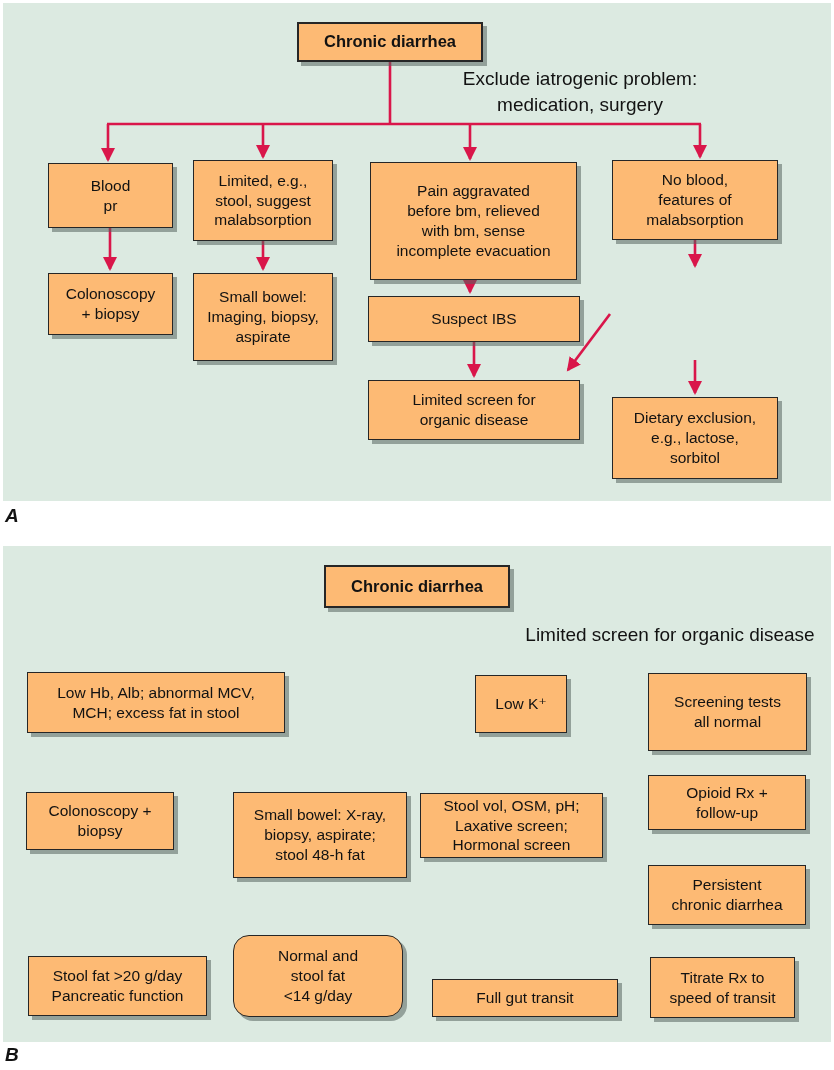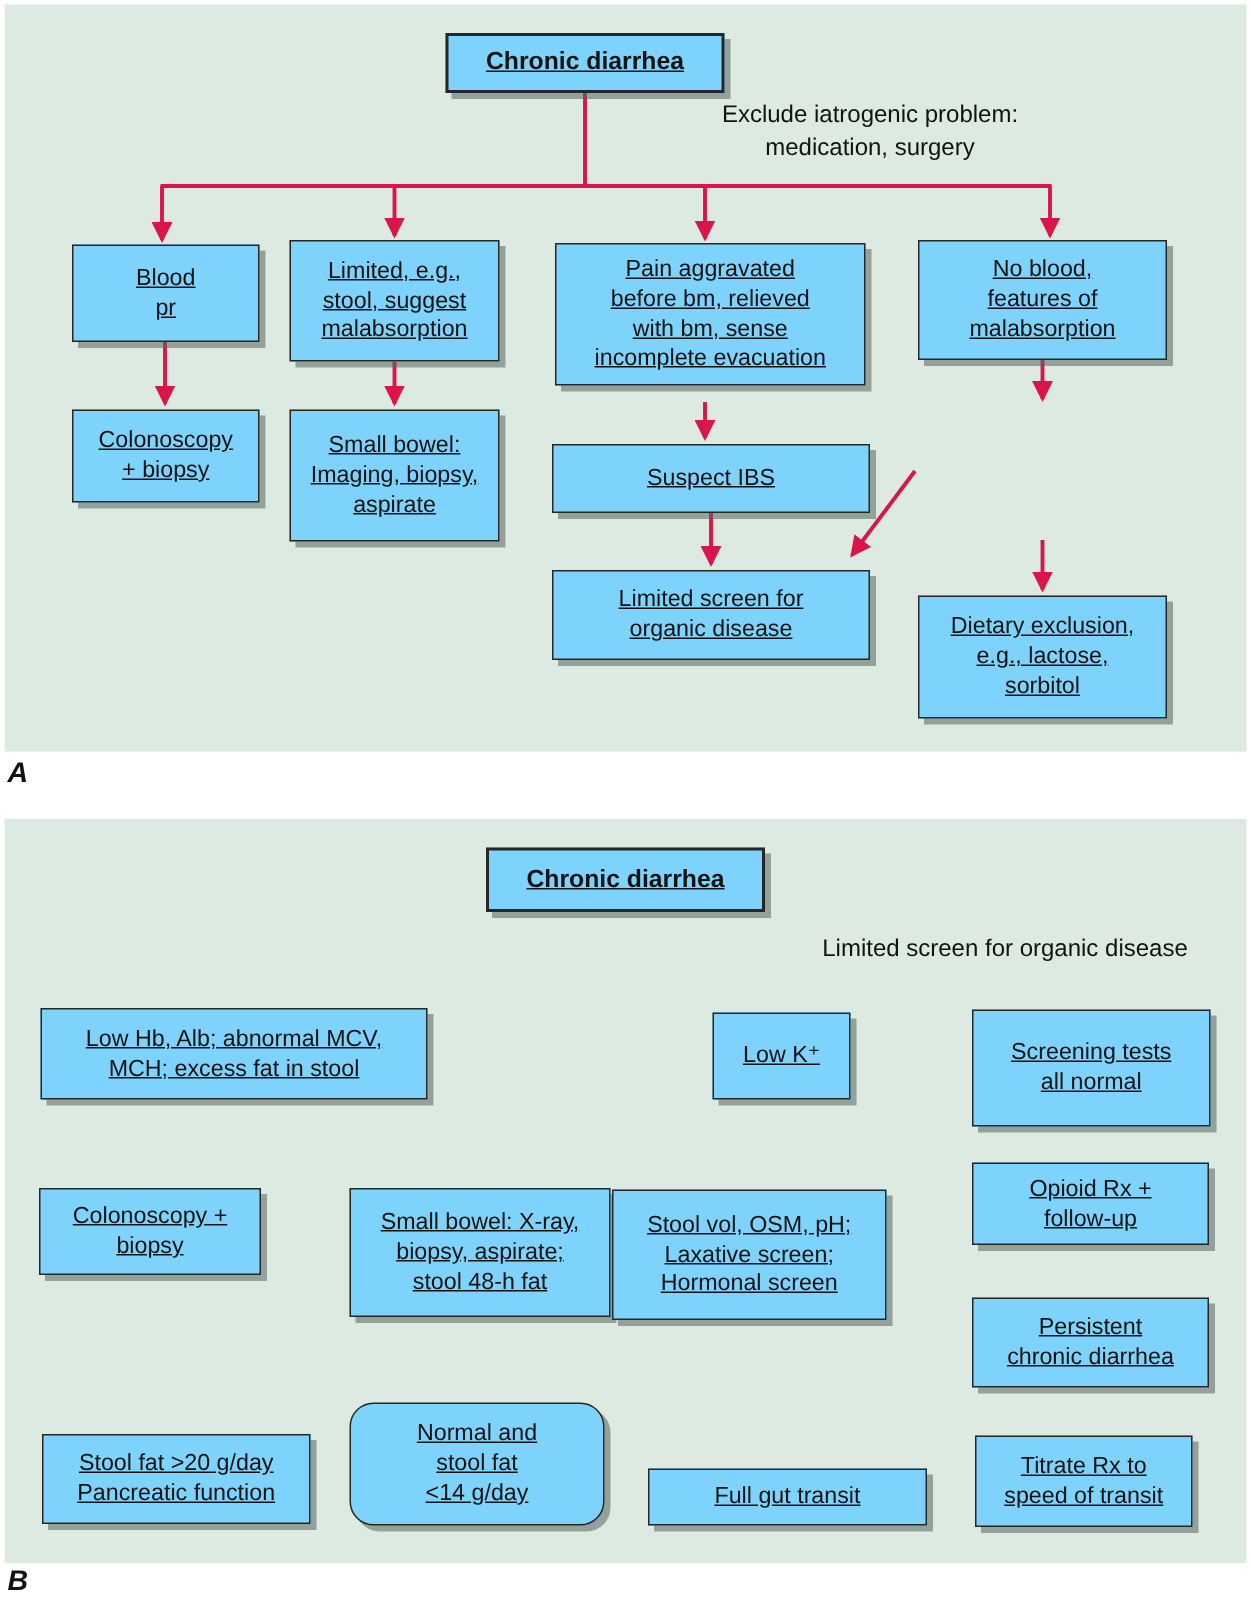--- a/index.html
+++ b/index.html
@@ -1,25 +1,25 @@
 <!DOCTYPE html>
 <html><head>
 <meta charset="utf-8">
 <style>
   html,body{margin:0;padding:0;background:#ffffff;}
   #fig{position:relative;width:834px;height:1070px;background:#ffffff;
        font-family:"Liberation Sans","DejaVu Sans",sans-serif;color:#121212;overflow:hidden;}
   .panel{position:absolute;background:#dceae1;}
-  .node{position:absolute;background:#7dd3fc;border:1.6px solid #262626;
+  .node{position:absolute;background:#fdba74;border:1.6px solid #262626;
         box-shadow:4px 4px 0 rgba(88,100,96,.55);
         display:flex;align-items:center;justify-content:center;
         text-align:center;white-space:pre-line;
-        font-size:15.5px;line-height:1.28;padding:2px 4px;box-sizing:border-box;text-decoration:underline;}
+        font-size:15.5px;line-height:1.28;padding:2px 4px;box-sizing:border-box;}
   .node.root{font-weight:bold;font-size:16.5px;border-width:2px;}
-  .note{position:absolute;text-align:center;white-space:pre-line;font-size:16px;line-height:1.35;}
+  .note{position:absolute;text-align:center;white-space:pre-line;font-size:19px;line-height:1.35;}
   .plabel{position:absolute;font-weight:bold;font-style:italic;font-size:19px;}
   svg.flow{position:absolute;left:0;top:0;pointer-events:none;}
   svg.flow line{stroke:#d9164a;stroke-width:2.6;}
 </style>
 </head>
 <body>
 
 <div id="fig">
 
   <div class="panel" style="left:3px;top:3px;width:828px;height:498px;"></div>
@@ -68,21 +68,21 @@
 
   <div class="node root" style="left:297px;top:22px;width:186px;height:40px;">Chronic diarrhea</div>
   <div class="note" style="left:430px;top:66px;width:300px;">Exclude iatrogenic problem:
 medication, surgery</div>
 
   <div class="node" style="left:48px;top:163px;width:125px;height:65px;">Blood
 pr</div>
   <div class="node" style="left:193px;top:160px;width:140px;height:81px;">Limited, e.g.,
 stool, suggest
 malabsorption</div>
-  <div class="node" style="left:370px;top:162px;width:207px;height:95px;">Pain aggravated
+  <div class="node" style="left:370px;top:162px;width:207px;height:118px;">Pain aggravated
 before bm, relieved
 with bm, sense
 incomplete evacuation</div>
   <div class="node" style="left:612px;top:160px;width:166px;height:80px;">No blood,
 features of
 malabsorption</div>
 
   <div class="node" style="left:48px;top:273px;width:125px;height:62px;">Colonoscopy
 + biopsy</div>
   <div class="node" style="left:193px;top:273px;width:140px;height:88px;">Small bowel:
@@ -107,21 +107,21 @@
 MCH; excess fat in stool</div>
   <div class="node" style="left:475px;top:675px;width:92px;height:58px;">Low K⁺</div>
   <div class="node" style="left:648px;top:673px;width:159px;height:78px;">Screening tests
 all normal</div>
 
   <div class="node" style="left:26px;top:792px;width:148px;height:58px;">Colonoscopy +
 biopsy</div>
   <div class="node" style="left:233px;top:792px;width:174px;height:86px;">Small bowel: X-ray,
 biopsy, aspirate;
 stool 48-h fat</div>
-  <div class="node" style="left:408px;top:793px;width:183px;height:87px;">Stool vol, OSM, pH;
+  <div class="node" style="left:420px;top:793px;width:183px;height:65px;">Stool vol, OSM, pH;
 Laxative screen;
 Hormonal screen</div>
   <div class="node" style="left:648px;top:775px;width:158px;height:55px;">Opioid Rx +
 follow-up</div>
 
   <div class="node" style="left:648px;top:865px;width:158px;height:60px;">Persistent
 chronic diarrhea</div>
 
   <div class="node" style="left:28px;top:956px;width:179px;height:60px;">Stool fat &gt;20 g/day
 Pancreatic function</div>

